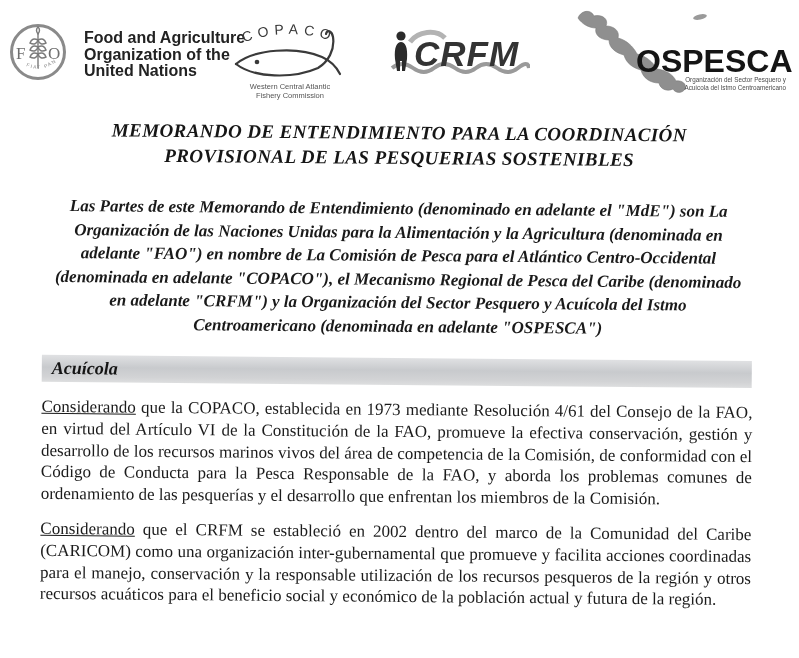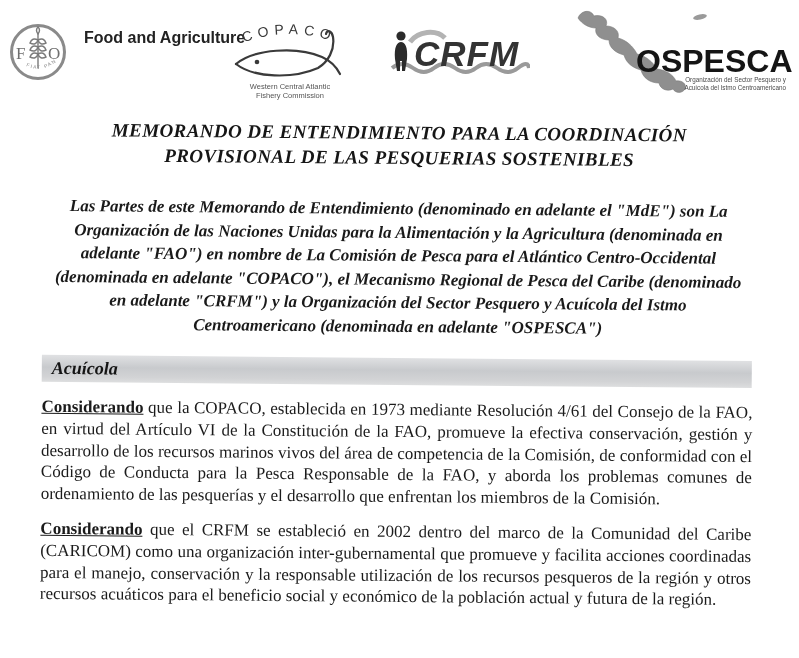--- a/index.html
+++ b/index.html
@@ -53,21 +53,21 @@
     padding-left:10px;box-sizing:border-box;
     font-weight:bold;font-style:italic;font-size:18px;
     color:#141414;
   }
   .para{
     margin:14px 0 0;
     text-align:justify;
     font-size:17px;line-height:21.8px;
     color:#1b1b1b;
   }
-  .para .lead{font-weight:bold;text-decoration:underline;}
+  .para .lead{font-weight:normal;text-decoration:underline;}
   .para + .para{margin-top:13px;}
   svg text{user-select:none;}
 </style>
 </head>
 <body>
 
 <div class="page">
 
   <header class="logos">
 
@@ -86,20 +86,22 @@
           <path d="M30,32 q6,-3 8,3 q-6,3 -8,-3"></path>
           <path d="M30,12 q-3,-4 0,-7 q3,3 0,7"></path>
         </g>
         <path id="fao-motto-arc" d="M12,40 Q30,54 48,40" fill="none"></path>
         <text font-family="Liberation Sans, sans-serif" font-size="5" letter-spacing="1.5" fill="#8a8a8a">
           <textPath href="#fao-motto-arc" startOffset="7">FIAT PANIS</textPath>
         </text>
       </svg>
       <div class="fao-caption">
         <div>Food and Agriculture</div>
+        <div>Organization of the</div>
+        <div>United Nations</div>
       </div>
     </div>
 
     <svg class="logo-copaco" width="132" height="90" viewBox="0 0 132 90">
       <path id="copaco-arc" d="M16,32 Q66,12 116,32" fill="none"></path>
       <text font-family="Liberation Sans, sans-serif" font-size="14" letter-spacing="5.5" fill="#3a3a3a">
         <textPath href="#copaco-arc" startOffset="4">COPACO</textPath>
       </text>
       <g stroke="#3a3a3a" stroke-width="2.2" fill="none" stroke-linecap="round">
         <path d="M12,52 C30,37 73,34 98,45 C107,49 113,56 116,62"></path>

